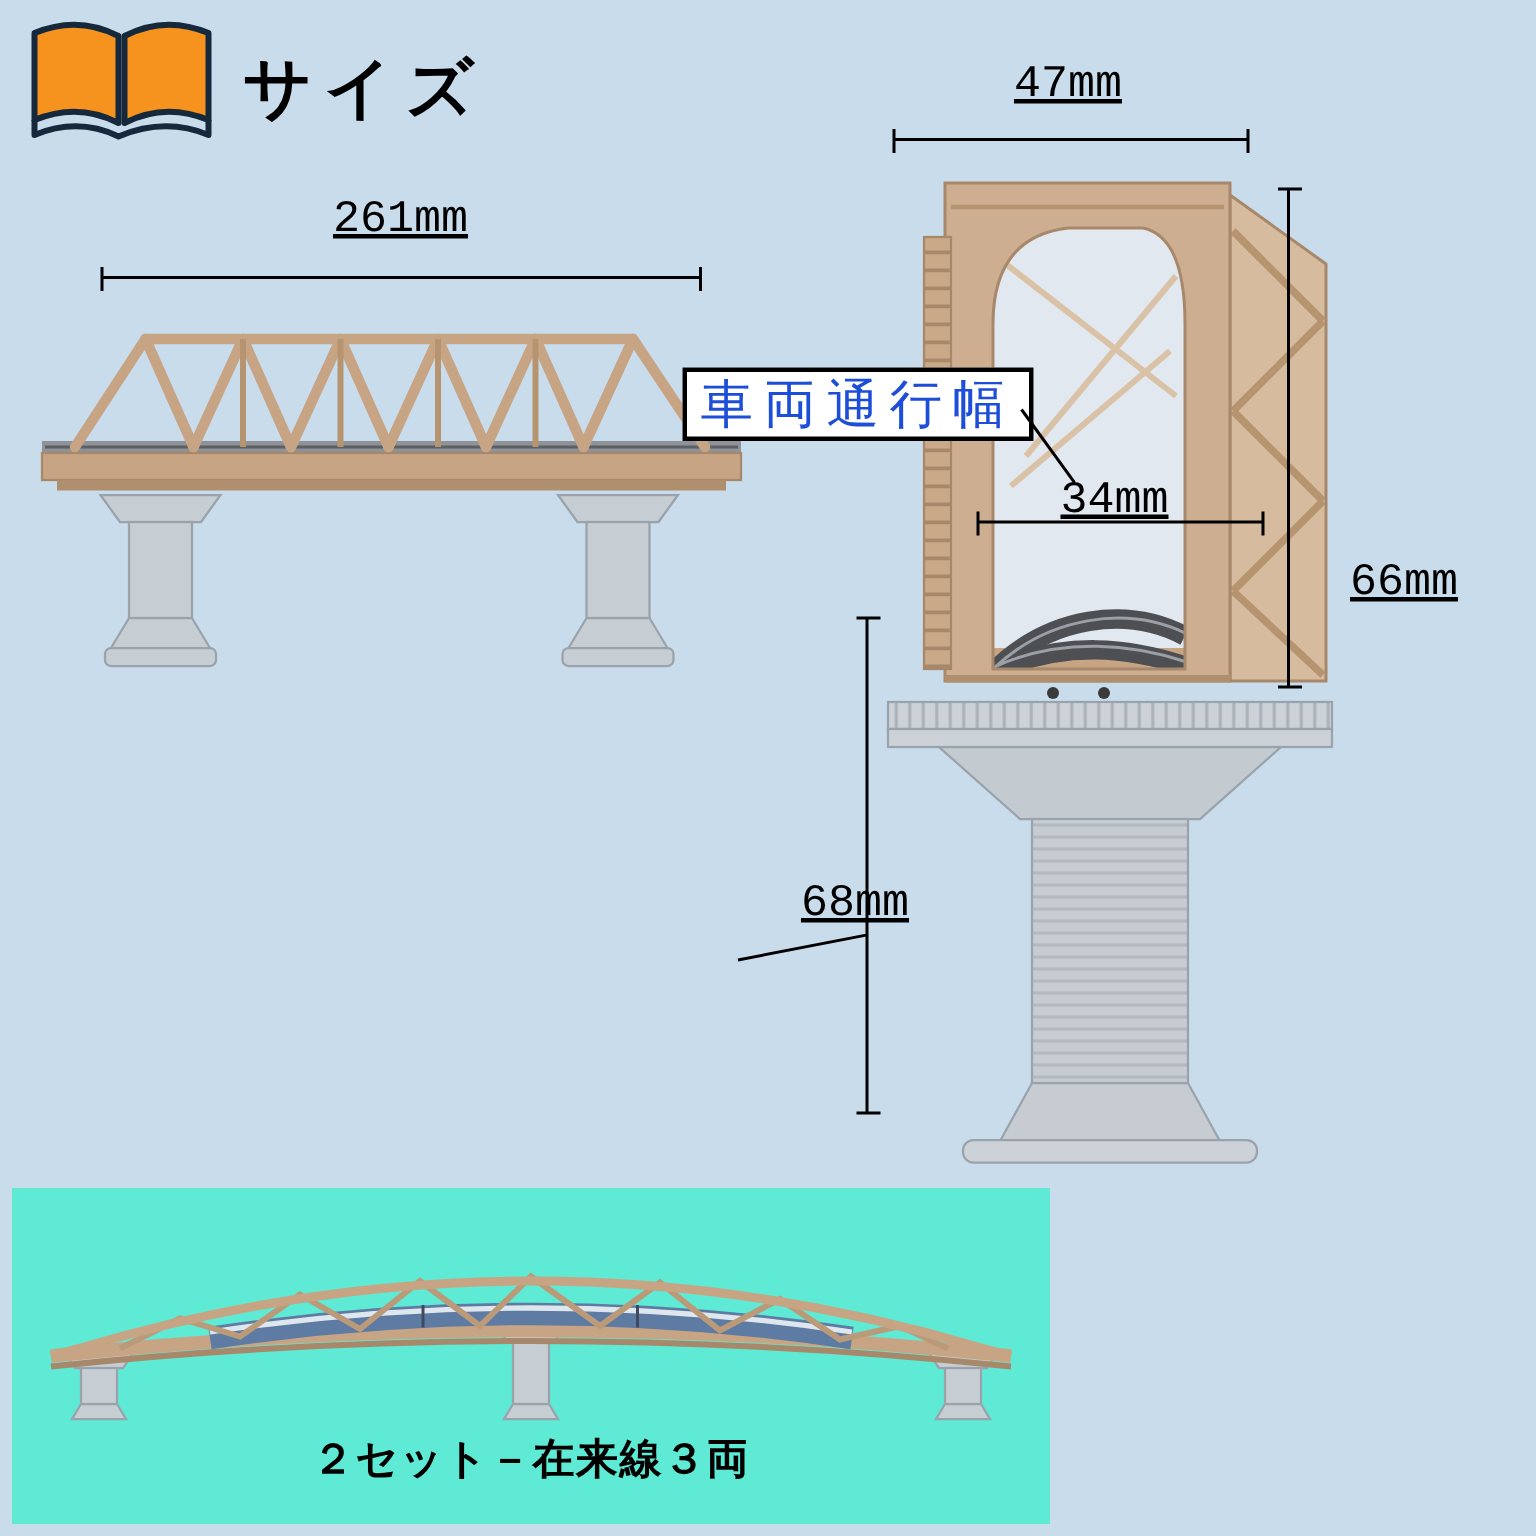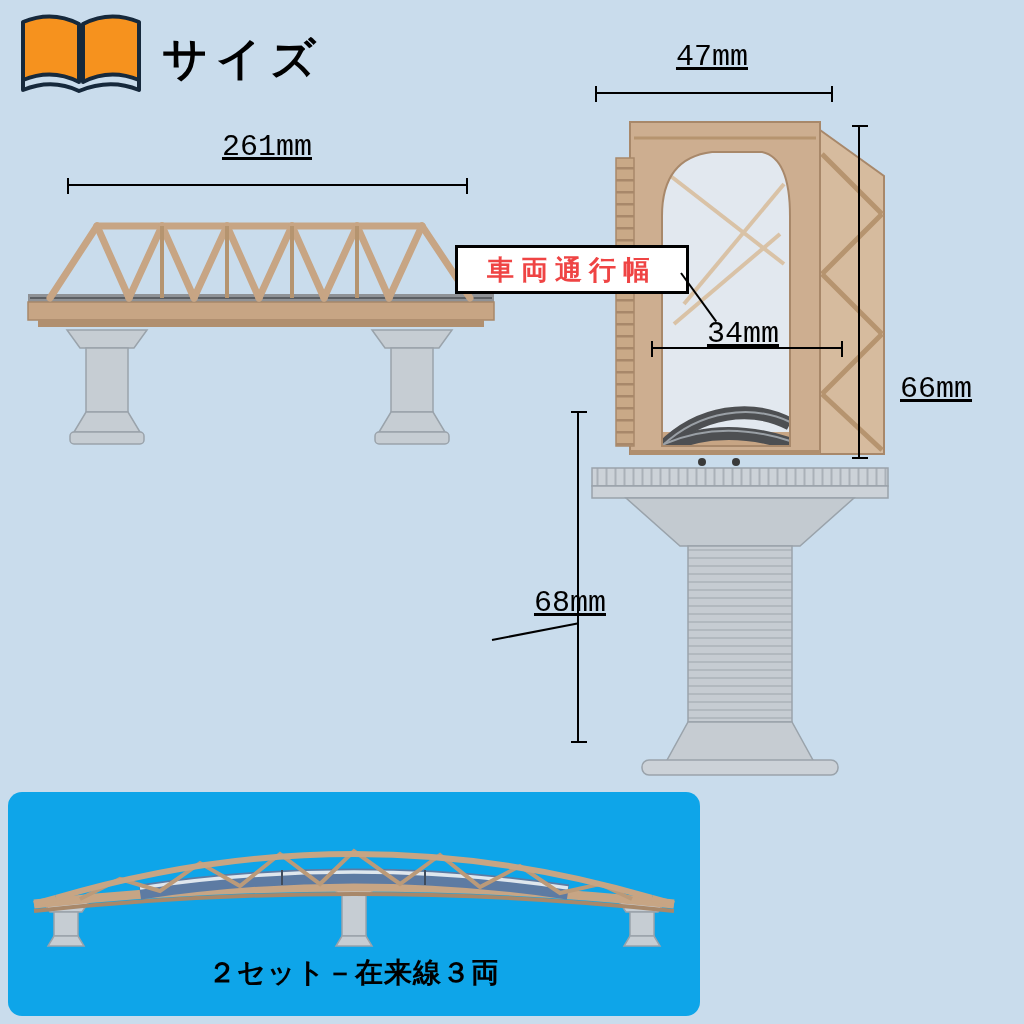--- a/index.html
+++ b/index.html
@@ -9,24 +9,24 @@
   .page-title{position:absolute;left:162px;top:2px;font-size:45px;line-height:74px;font-weight:700;letter-spacing:8px;white-space:nowrap;margin-top:20px;}
   .dim-num{position:absolute;font-family:"Liberation Mono","DejaVu Sans Mono",monospace;font-size:30px;color:#000;text-align:center;white-space:nowrap;text-decoration:underline;}
   .hdim{position:absolute;height:0;border-top:2px solid #000;}
   .hdim::before,.hdim::after{content:"";position:absolute;top:-8px;width:2px;height:16px;background:#000;}
   .hdim::before{left:-1px;}
   .hdim::after{right:-1px;}
   .vdim{position:absolute;width:0;border-left:2px solid #000;}
   .vdim::before,.vdim::after{content:"";position:absolute;left:-8px;width:16px;height:2px;background:#000;}
   .vdim::before{top:-1px;}
   .vdim::after{bottom:-1px;}
-  .callout{position:absolute;background:#ffffff;border:3px solid #000;display:flex;align-items:center;justify-content:center;font-size:27px;color:#ef4444;white-space:nowrap;font-weight:bold;}
+  .callout{position:absolute;background:#ffffff;border:3px solid #000;display:flex;align-items:center;justify-content:center;font-size:35px;color:#1d4ed8;white-space:nowrap;}
   .leader{position:absolute;height:0;border-top:2px solid #000;transform-origin:left center;}
   .note{position:absolute;left:727px;top:796px;font-size:27px;white-space:nowrap;}
-  .panel{position:absolute;left:8px;top:792px;width:692px;height:224px;background:#0ea5e9;border-radius:14px;}
+  .panel{position:absolute;left:8px;top:792px;width:692px;height:224px;background:#5eead4;}
   .caption{position:absolute;left:0;top:162px;width:100%;text-align:center;font-size:28px;font-weight:700;letter-spacing:1px;}
 </style>
 </head>
 <body>
 
 <div id="canvas">
 
   <svg class="abs" style="left:16px;top:8px;" width="130" height="90" viewBox="0 0 130 90">
     <path d="M7,14 Q36,2 63,16 L63,74 Q36,60 7,72 Z" fill="#f6921e" stroke="#16293c" stroke-width="4" stroke-linejoin="round"></path>
     <path d="M123,14 Q94,2 67,16 L67,74 Q94,60 123,72 Z" fill="#f6921e" stroke="#16293c" stroke-width="4" stroke-linejoin="round"></path>

